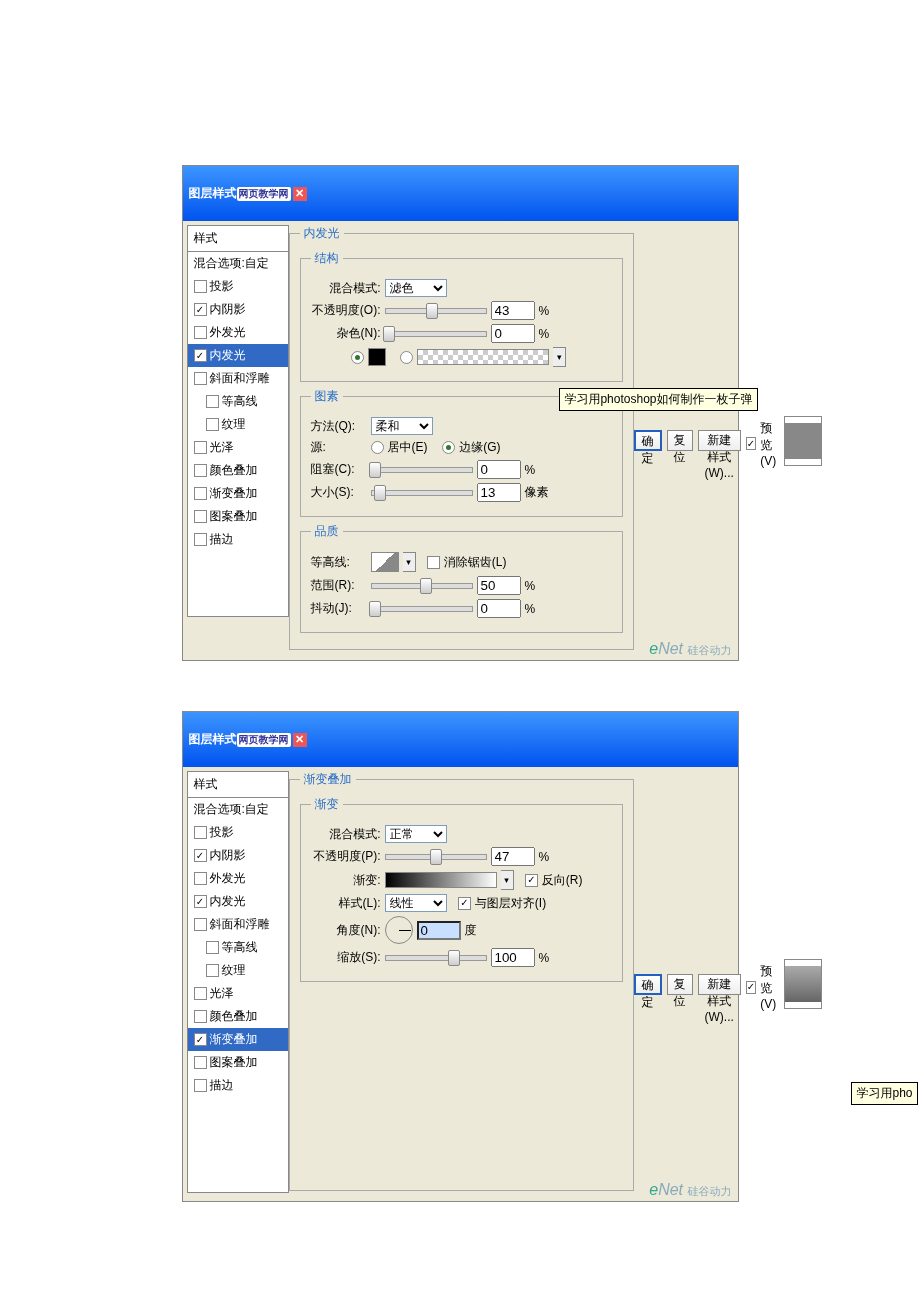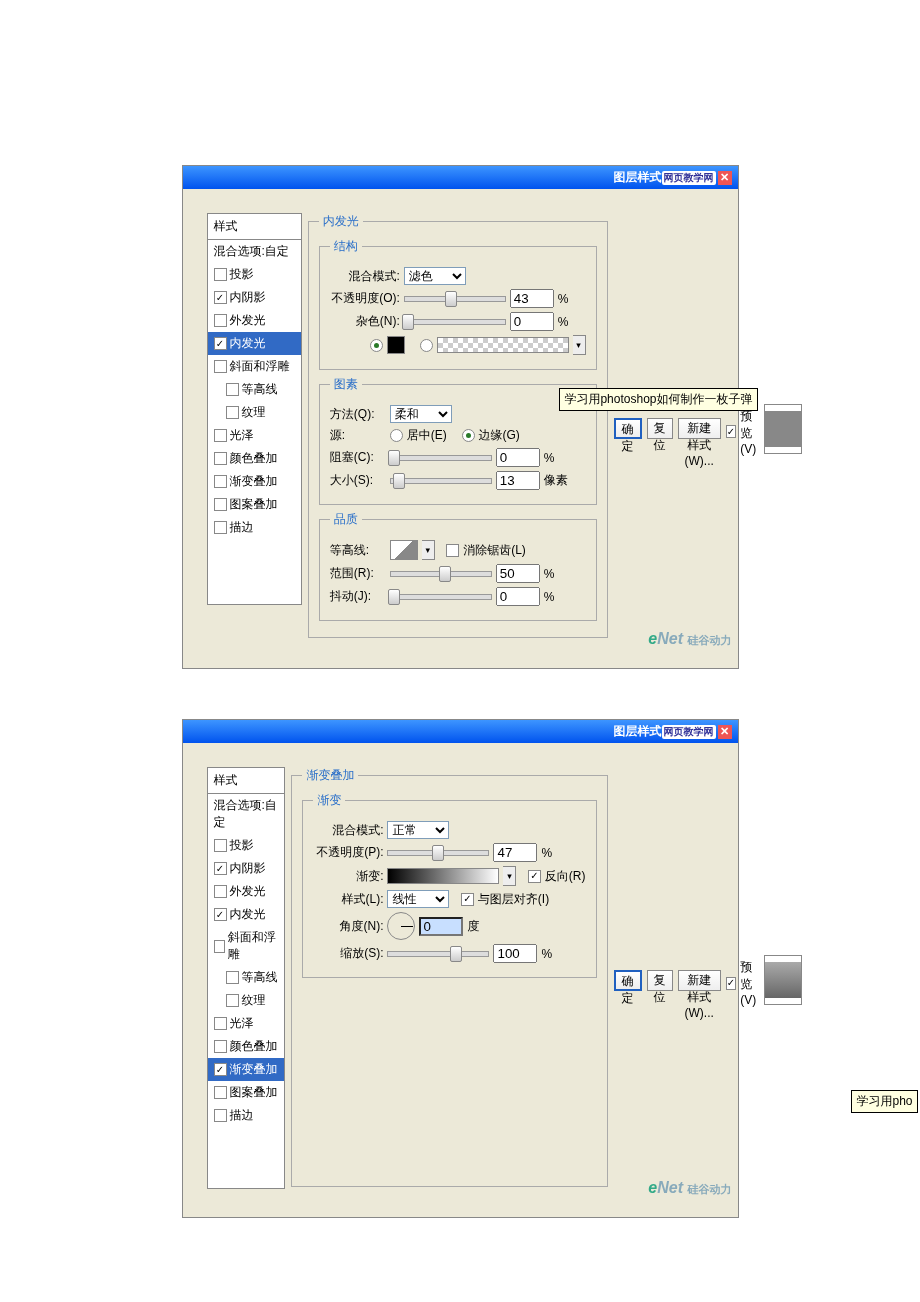--- a/index.html
+++ b/index.html
@@ -1,22 +1,22 @@
 <!DOCTYPE html>
 <html><head>
 <meta charset="utf-8">
 <style>
 body{margin:0;background:#fff;font:12px 'Microsoft YaHei',sans-serif;width:920px}
 .dialog{width:555px;margin:165px auto 50px;border:1px solid #888;background:#ece9d8;position:relative}
 .dialog2{width:555px;margin:0 auto 40px;border:1px solid #888;background:#ece9d8;position:relative}
-.titlebar{height:23px;background:linear-gradient(#3d95ff,#0053ee);color:#fff;font-weight:bold;padding:0 6px;display:flex;align-items:center;justify-content:flex-end}
+.titlebar{height:23px;background:linear-gradient(#3d95ff,#0053ee);color:#fff;font-weight:bold;padding:16px 6px;display:flex;align-items:center;justify-content:flex-start}
 .titlebar .badge{display:flex;align-items:center;gap:2px}
 .titlebar .wy{background:#fff;color:#339;font-size:10px;padding:0 2px;border-radius:2px}
 .titlebar .x{background:#e55;color:#fff;width:14px;height:14px;display:flex;align-items:center;justify-content:center;font-size:11px;font-weight:bold}
-.body{display:flex;padding:24px;gap:6px}
+.body{display:flex;padding:4px;}
 .sidebar{width:100px;border:1px solid #888;background:#fff;padding:0}
 .side-hdr{border-bottom:1px solid #888;padding:4px 6px;background:#fff}
 .side-item{padding:3px 6px;display:flex;align-items:center;gap:3px;cursor:pointer}
 .side-item.indent{padding-left:18px}
 .side-item.sel{background:#316ac5;color:#fff}
 .cb{width:11px;height:11px;border:1px solid #888;background:#fff;display:inline-flex;align-items:center;justify-content:center;font-size:10px;line-height:1}
 .cb.checked::after{content:'✓';color:#000;font-size:10px}
 .side-item.sel .cb.checked::after{color:#000}
 .middle{flex:1}
 .right{width:100px;display:flex;flex-direction:row;gap:5px;align-items:center}
@@ -39,21 +39,21 @@
 .radio.on::after{content:'';width:5px;height:5px;background:#2a7a2a;border-radius:50%}
 .grad{width:130px;height:14px;border:1px solid #888;display:inline-block}
 .grad-checker{background:repeating-conic-gradient(#ccc 0 25%,#fff 0 50%) 0 0/10px 10px}
 .grad-bw{background:linear-gradient(90deg,#000,#fff)}
 .swatch{width:16px;height:16px;border:1px solid #888;background:#000;display:inline-block;vertical-align:middle}
 .contour{width:26px;height:18px;border:1px solid #888;background:linear-gradient(135deg,#fff 50%,#888 50%);display:inline-block;vertical-align:middle}
 .drop-arrow{width:12px;height:18px;border:1px solid #888;border-left:0;background:#eee;display:inline-flex;align-items:center;justify-content:center;font-size:9px}
 .angle{width:26px;height:26px;border:1px solid #888;border-radius:50%;position:relative;display:inline-block;vertical-align:middle}
 .angle::after{content:'';position:absolute;width:12px;height:1px;background:#000;left:13px;top:13px}
 .tooltip{position:absolute;background:#ffffe1;border:1px solid #000;padding:2px 4px;font-size:12px;z-index:10}
-.footer-logo{position:absolute;bottom:20px;right:6px;color:#8ab;font-weight:bold;font-size:16px;font-style:italic}
+.footer-logo{position:absolute;bottom:2px;right:6px;color:#8ab;font-weight:normal;font-size:16px;font-style:italic}
 .footer-logo .e{color:#3a8}
 .side-list{height:390px}
 .side-list2{height:420px}
 .u{}
 </style>
 </head>
 <body>
 
 <div class="dialog">
  <div class="titlebar">

